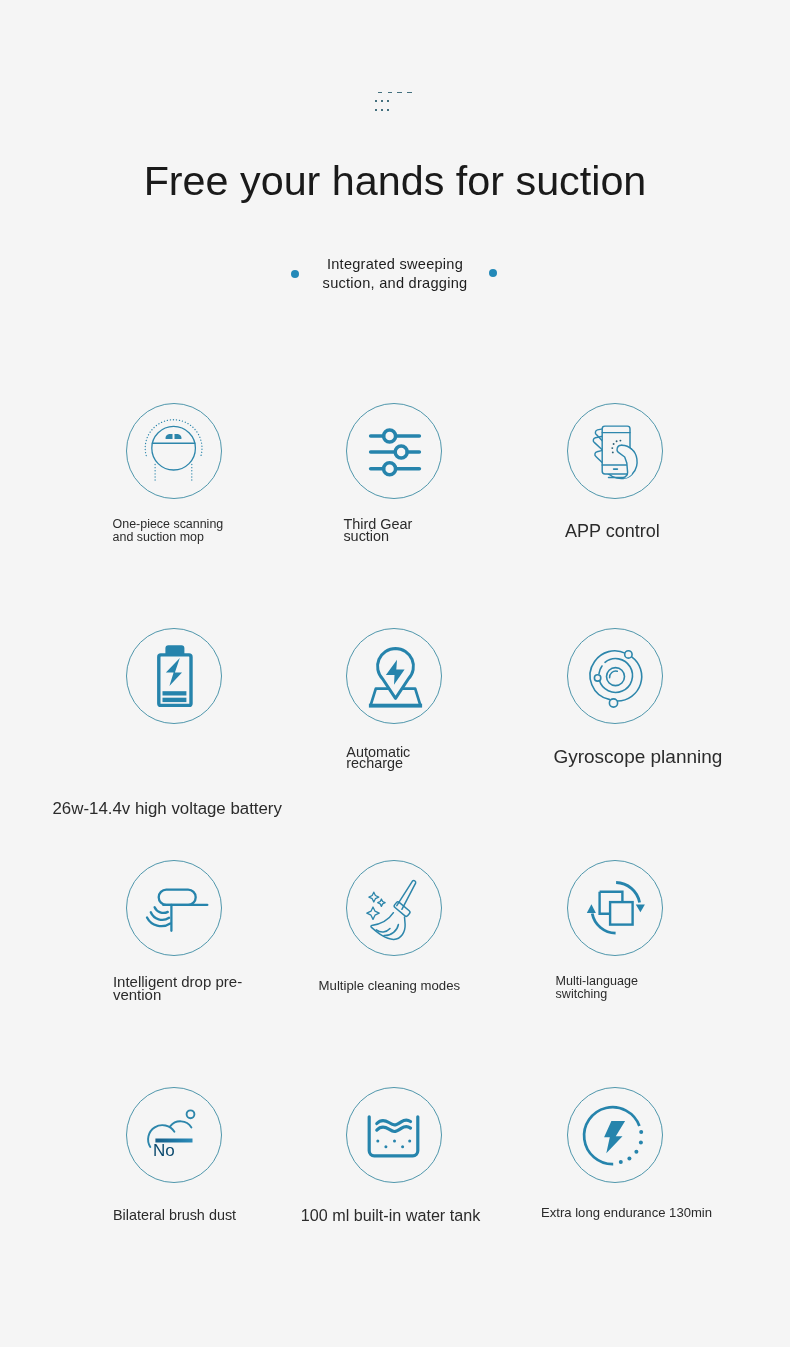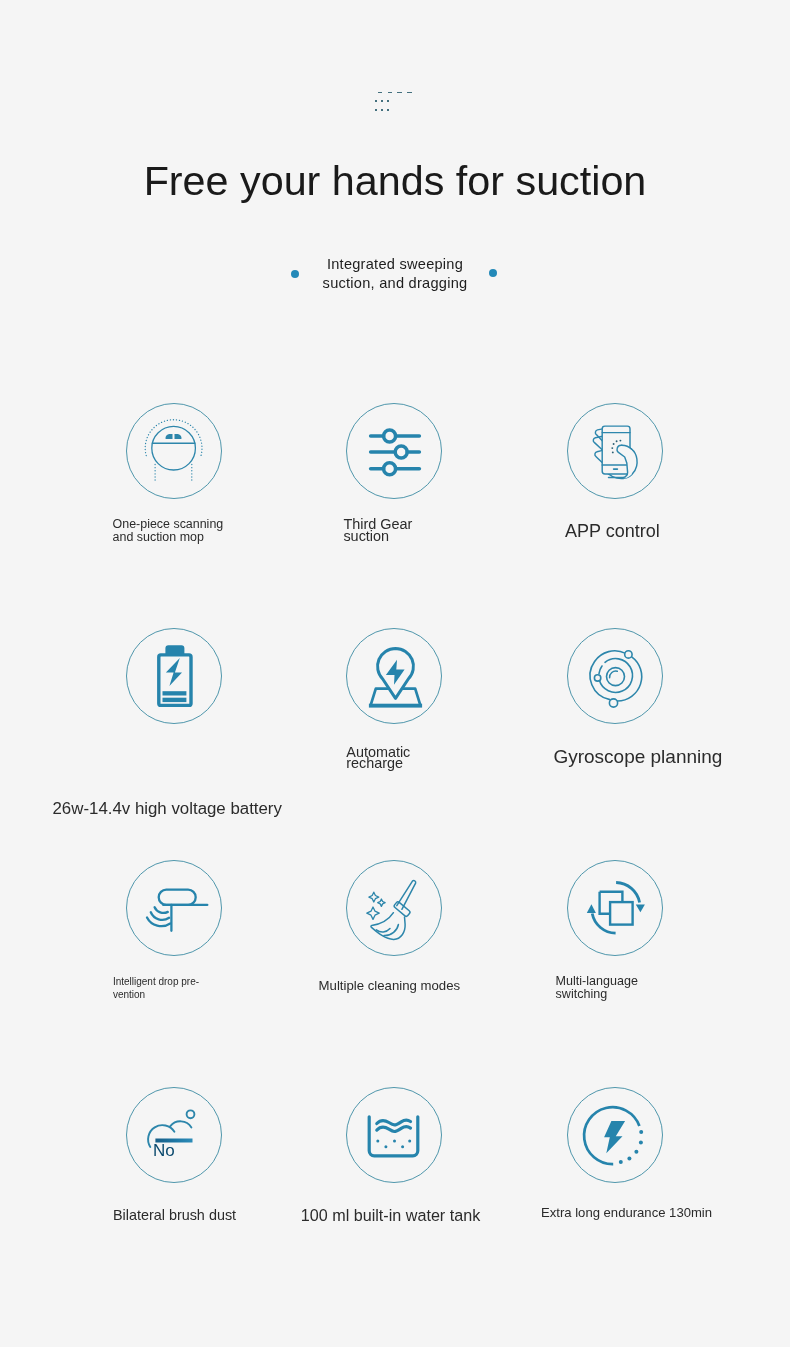--- a/index.html
+++ b/index.html
@@ -149,21 +149,21 @@
         <div>Gyroscope planning</div>
       </div>
       <div class="feature" style="left: 126px; top: 860px; width: 96px; height: 96px;">
         <svg class="ring" viewBox="0 0 96 96">
           <circle cx="48" cy="48" r="47.5"></circle>
         </svg>
         <svg class="iconwrap" viewBox="0 0 96 96">
           <use href="#sym-drop-sensor-icon"></use>
         </svg>
       </div>
-      <div class="lbl" style="left: 112.9px; font-size: 10px; line-height: 12.6px; top: 976.169px;">
+      <div class="lbl" style="left: 112.9px; font-size: 15px; line-height: 12.6px; top: 976.169px;">
         <div>Intelligent drop pre-</div>
         <div>vention</div>
       </div>
       <div class="feature" style="left: 346px; top: 860px; width: 96px; height: 96px;">
         <svg class="ring" viewBox="0 0 96 96">
           <circle cx="48" cy="48" r="47.5"></circle>
         </svg>
         <svg class="iconwrap" viewBox="0 0 96 96">
           <use href="#sym-broom-sparkle-icon"></use>
         </svg>

